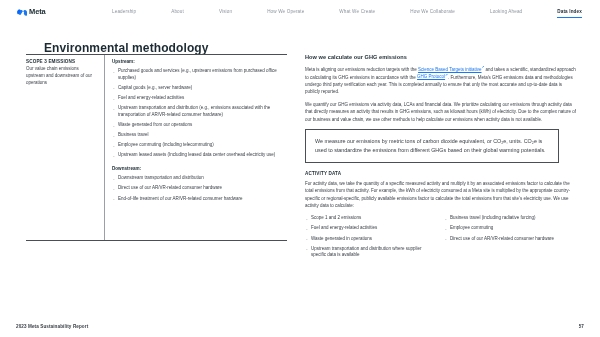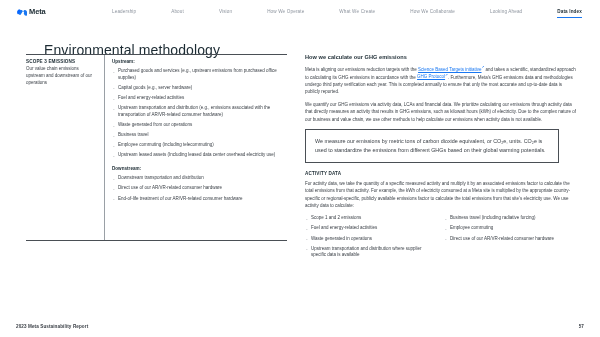--- a/index.html
+++ b/index.html
@@ -36,21 +36,21 @@
     padding:3px 0;
   }
   .navlink.active{
     color:#1c2b33;font-weight:700;
     border-bottom:1.2px solid #1877f2;
   }
 
   
   .page-title{
     position:absolute;left:44px;top:33px;
-    font-size:14px;font-weight:400;color:#1c2b33;
+    font-size:12px;font-weight:700;color:#1c2b33;
     letter-spacing:.1px;
   }
 
   
   .body-wrap{
     position:absolute;left:0;top:54px;width:600px;
     display:flex;
   }
   .col-left{width:287px;padding-left:26px;box-sizing:border-box;}
   .col-right{width:291px;padding-left:18px;box-sizing:border-box;}

